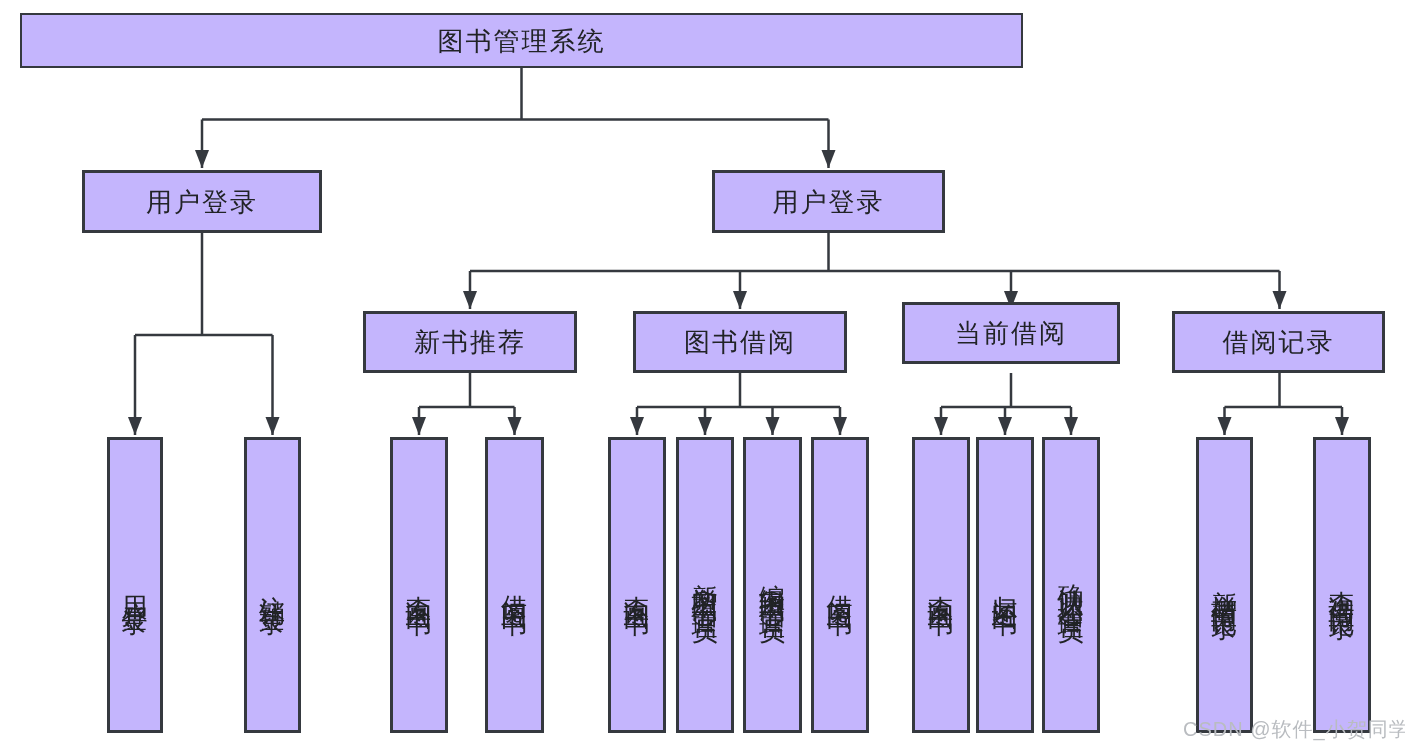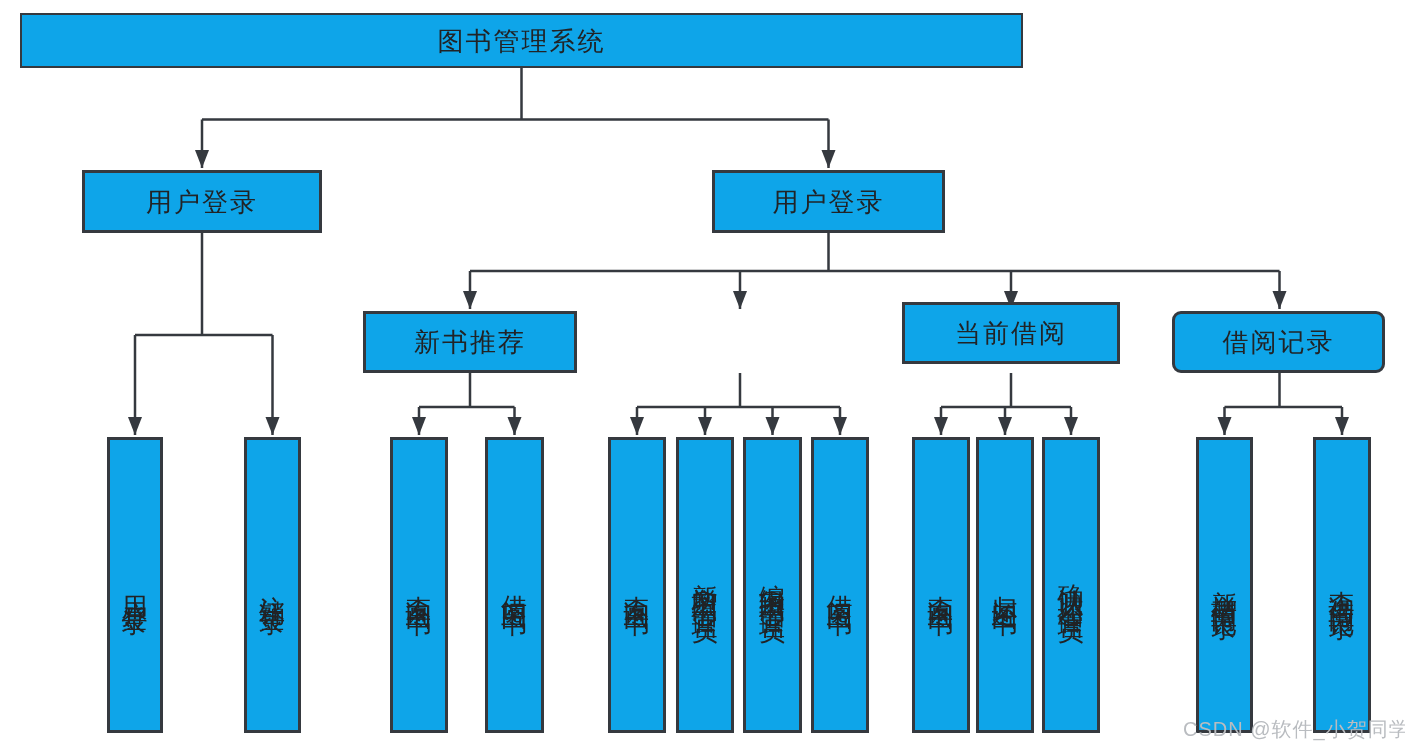--- a/index.html
+++ b/index.html
@@ -14,21 +14,21 @@
   }
   svg.connectors {
     position: absolute;
     left: 0; top: 0;
     width: 1405px; height: 747px;
     z-index: 1;
   }
   .node {
     position: absolute;
     box-sizing: border-box;
-    background: #0ea5e9;
+    background: #c4b5fd;
     border: 3px solid #35393f;
     display: flex;
     align-items: center;
     justify-content: center;
     z-index: 2;
     line-height: 1;
   }
   .node.root { border-width: 2px; }
   .hlabel {
     font-size: 26px;
@@ -119,24 +119,27 @@
   <div class="node" style="left:82px; top:170px; width:240px; height:63px;">
     <span class="hlabel">用户登录</span>
   </div>
   <div class="node" style="left:712px; top:170px; width:233px; height:63px;">
     <span class="hlabel">用户登录</span>
   </div>
 
   <div class="node" style="left:363px; top:311px; width:214px; height:62px;">
     <span class="hlabel">新书推荐</span>
   </div>
+  <div class="node" style="left:633px; top:311px; width:214px; height:62px;">
+    <span class="hlabel">图书借阅</span>
+  </div>
   <div class="node" style="left:902px; top:302px; width:218px; height:62px;">
     <span class="hlabel">当前借阅</span>
   </div>
-  <div class="node" style="left:1172px; top:311px; width:213px; height:62px;border-radius:9px;">
+  <div class="node" style="left:1172px; top:311px; width:213px; height:62px;">
     <span class="hlabel">借阅记录</span>
   </div>
 
   <div class="node leaf" style="left:107px; top:437px; width:56px; height:296px;">
     <span class="vlabel">用户登录</span>
   </div>
   <div class="node leaf" style="left:244px; top:437px; width:57px; height:296px;">
     <span class="vlabel">注销登录</span>
   </div>
 

